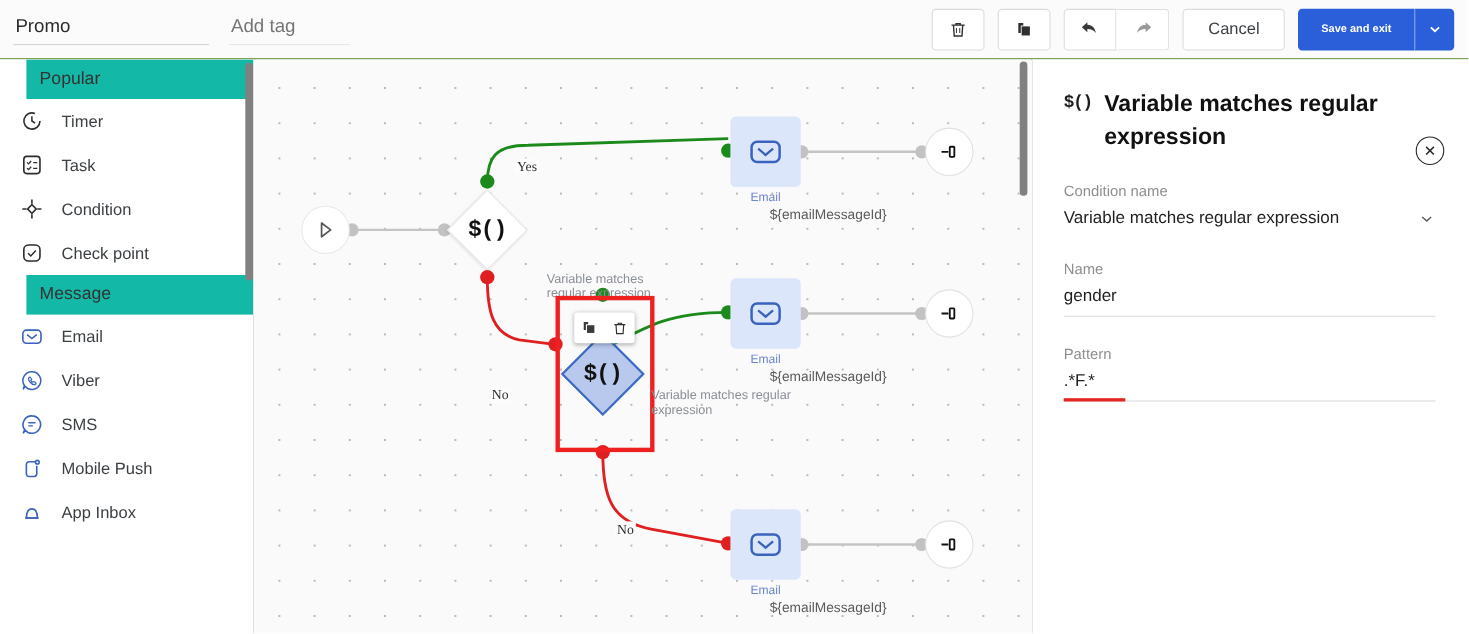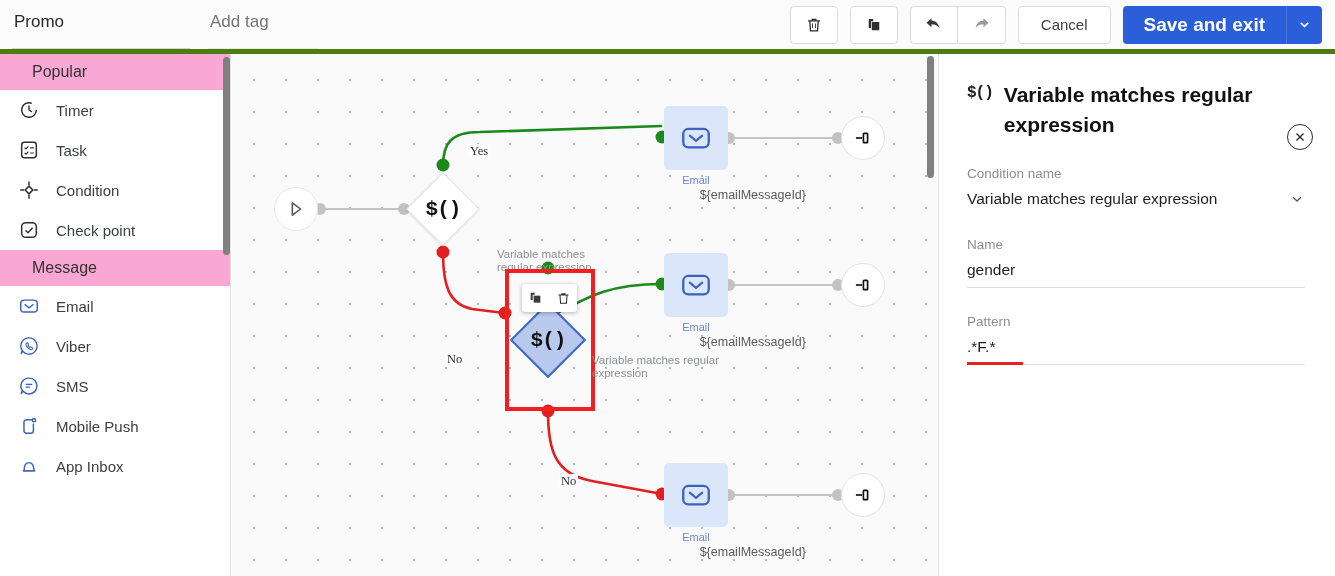--- a/index.html
+++ b/index.html
@@ -9,22 +9,22 @@
     background: #ffffff;
     overflow: hidden;
   }
 
   #app { position: relative; width: 1335px; height: 576px; }
 
   
   .topbar {
     position: absolute; left: 0; top: 0; width: 1335px; height: 54px;
     background: #fbfbfb;
-    border-bottom: 5px solid #4d7c0f;
-    display: flex; 
+    border-bottom: 1px solid #4d7c0f;
+    display: flex; align-items: center;
   }
   .name-field {
     margin-left: 12px; width: 178px;
     border-bottom: 1px solid #d4d4d4;
     padding: 2px 2px 6px 2px;
     font-size: 17px; color: #2b2b2b; background: transparent;
     font-family: "Liberation Sans", sans-serif;
     outline: none; border-top: none; border-left: none; border-right: none;
   }
   .tag-field {
@@ -52,38 +52,38 @@
   .cancel-btn {
     height: 38px; padding: 0 22px; background: #fff;
     border: 1px solid #dadce0; border-radius: 4px;
     font-size: 15px; color: #3c4043; cursor: pointer;
     font-family: "Liberation Sans", sans-serif; margin-right: 12px;
   }
   .save-group { display: flex; }
   .save-btn {
     height: 38px; padding: 0 21px; background: #2b5fd9;
     border: none; border-radius: 4px 0 0 4px;
-    color: #fff; font-size: 19px; font-weight: bold; cursor: pointer;
+    color: #fff; font-size: 10px; font-weight: bold; cursor: pointer;
     font-family: "Liberation Sans", sans-serif;
   }
   .save-caret {
     height: 38px; width: 36px; background: #2b5fd9;
     border: none; border-left: 1px solid #4a77e0; border-radius: 0 4px 4px 0;
     display: flex; align-items: center; justify-content: center; cursor: pointer;
   }
 
   
   .sidebar {
     position: absolute; left: 0; top: 54px; width: 231px; height: 522px;
     background: #fff; border-right: 1px solid #e0e0e0;
     overflow: hidden;
   }
   .sb-section {
-    background: #f9a8d4; height: 36px; display: flex; align-items: center;
-    padding-left: 32px; font-size: 16px; color: #333;
+    background: #14b8a6; height: 36px; display: flex; align-items: center;
+    padding-left: 12px; font-size: 16px; color: #333; margin-left: 24px;
   }
   .sb-item {
     height: 40px; display: flex; align-items: center; padding-left: 18px;
     cursor: pointer; gap: 16px;
   }
   .sb-label { font-size: 15px; color: #3c4043; }
   .sb-icon { width: 22px; height: 22px; display: flex; align-items: center; justify-content: center; flex: 0 0 22px; }
   .sb-scroll {
     position: absolute; left: 223px; top: 3px; width: 7px; height: 198px;
     background: #808080; border-radius: 4px;

